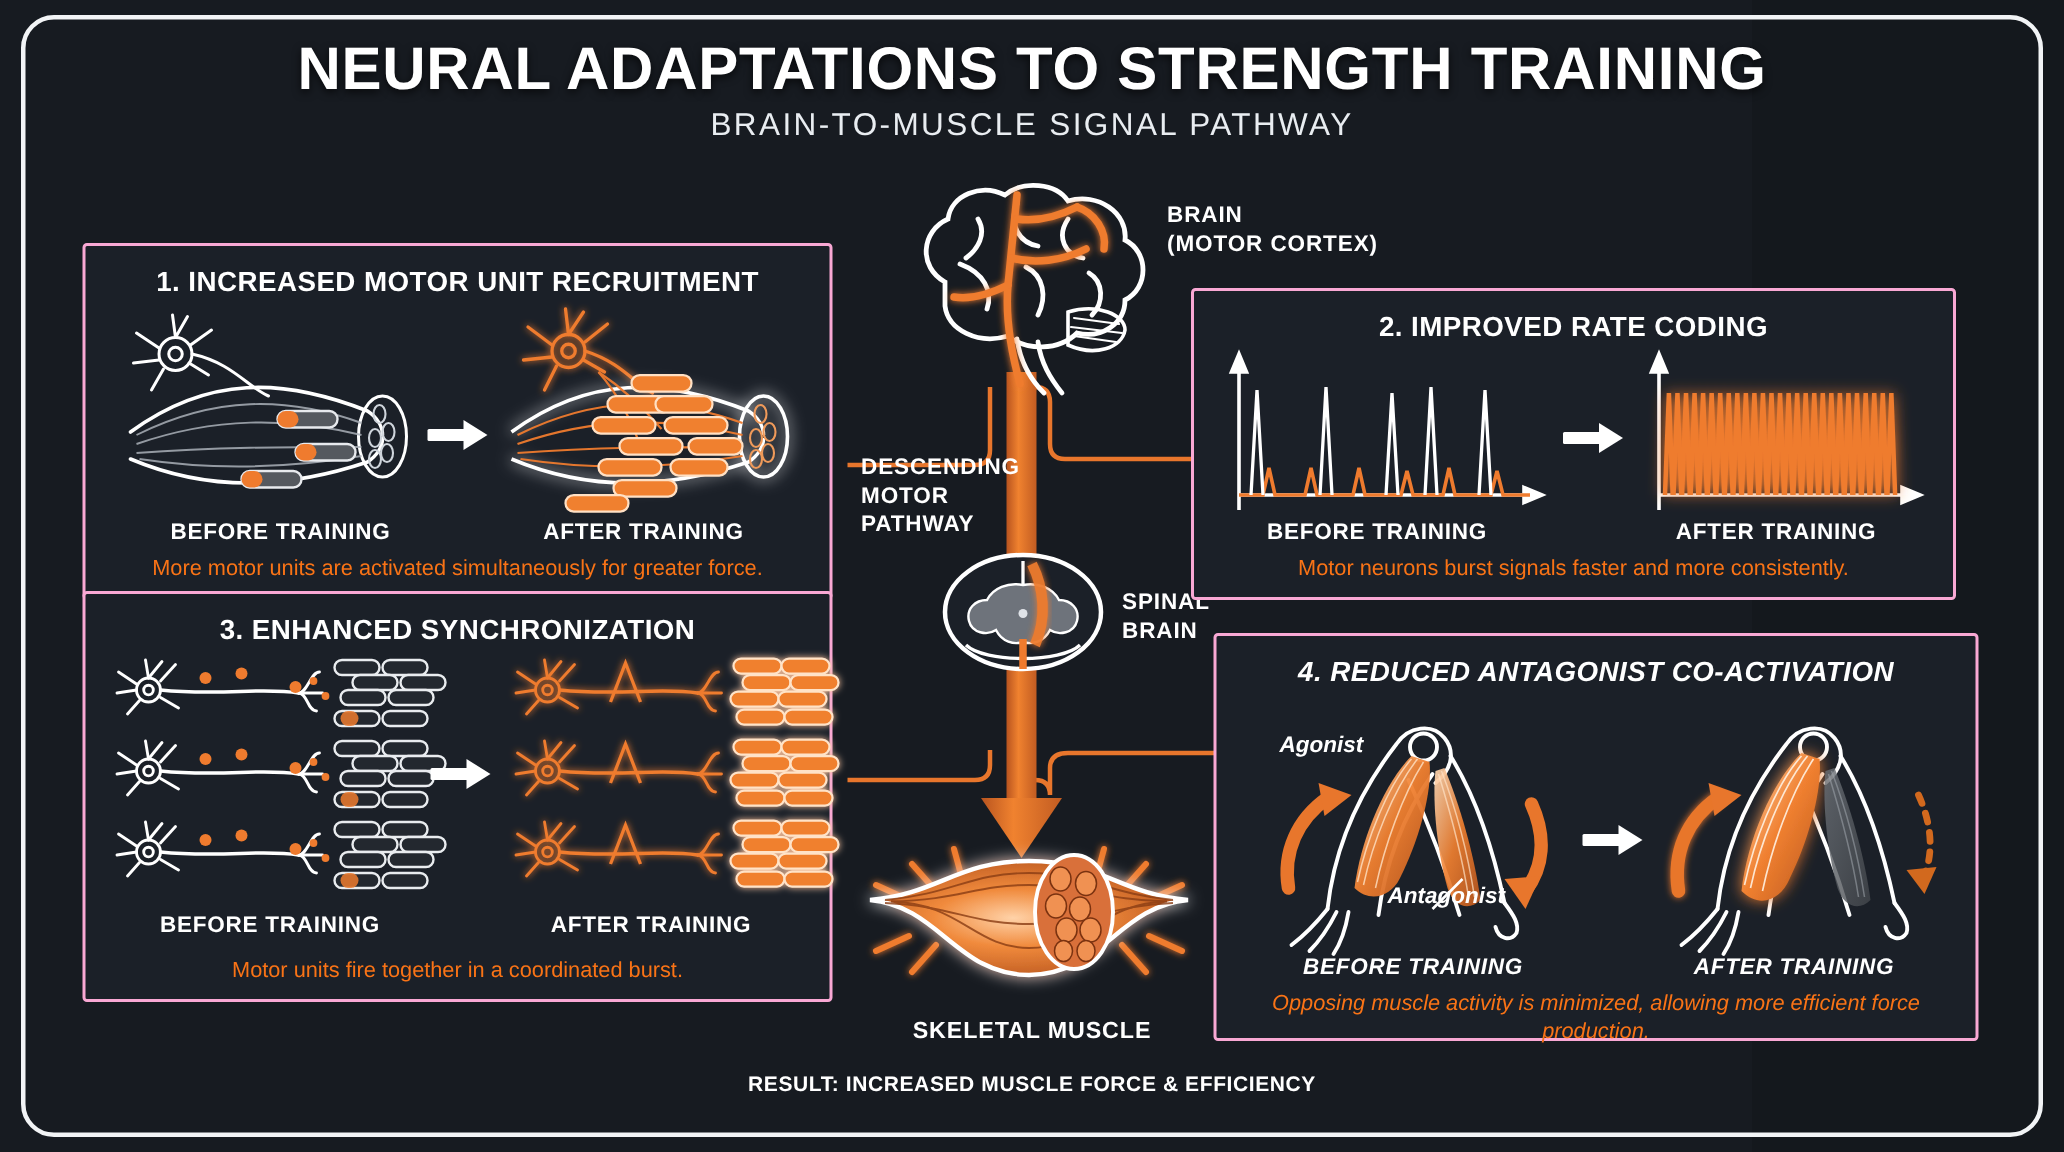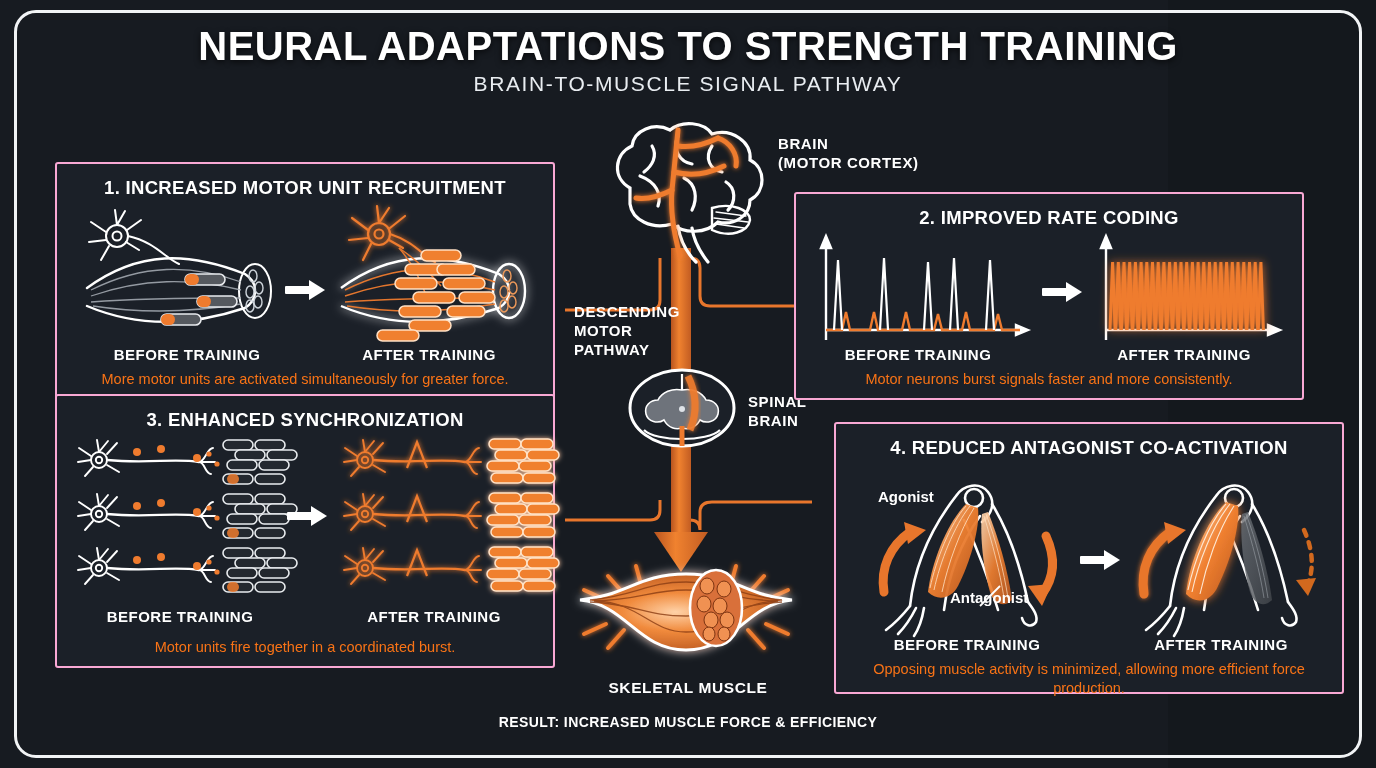--- a/index.html
+++ b/index.html
@@ -34,21 +34,21 @@
   
   .panel {
     position: absolute;
     background: #1b2028;
     border: 2px solid #f9a8d4;
     border-radius: 3px;
   }
   #panel-1 { left: 55px;  top: 162px; width: 500px; height: 238px; }
   #panel-2 { left: 794px; top: 192px; width: 510px; height: 208px; padding-left: 32px; }
   #panel-3 { left: 55px;  top: 394px; width: 500px; height: 274px; }
-  #panel-4 { left: 834px; top: 422px; width: 510px; height: 272px; }
+  #panel-4 { left: 809px; top: 422px; width: 510px; height: 272px; font-style: italic; }
 
   .panel-title {
     position: absolute; left: 0; top: 13px; width: 100%;
     text-align: center; color: #ffffff;
     font-size: 18.5px; font-weight: bold; letter-spacing: .3px;
   }
   .lbl-before, .lbl-after {
     position: absolute; color: #ffffff;
     font-size: 15px; font-weight: bold; letter-spacing: .5px;
     text-align: center;

